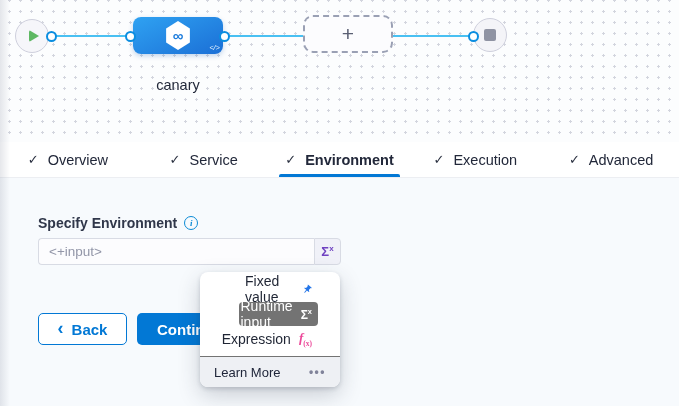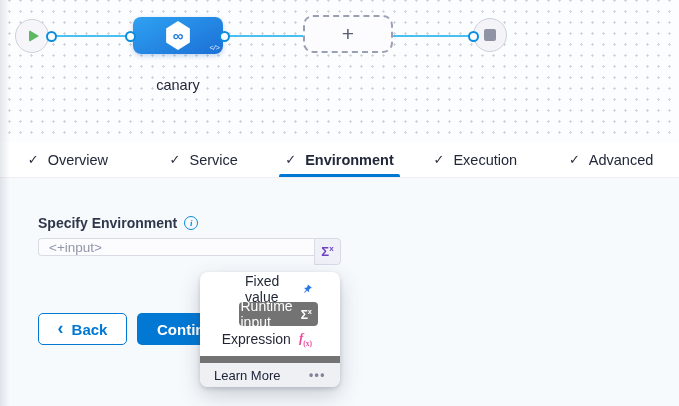--- a/index.html
+++ b/index.html
@@ -54,21 +54,21 @@
     background:#0278d5; border-radius:2px 2px 0 0; }
 
   
   .body { position:absolute; left:0; top:178px; width:679px; height:228px; background:#f7fafd; }
   .field-label-row { position:absolute; left:38px; top:37px; display:flex; align-items:center; gap:7px; }
   .field-label { font-size:14px; font-weight:bold; color:#30374a; }
   .info-icon { width:14px; height:14px; border:1.3px solid #0b8bd6; border-radius:50%;
     color:#0b8bd6; font-size:9px; display:flex; align-items:center; justify-content:center;
     font-family:"Liberation Serif","DejaVu Serif",serif; font-style:italic; font-weight:bold; }
   .input-group { position:absolute; left:38px; top:60px; display:flex; }
-  .env-input { width:276px; height:18px; border:1px solid #d8dbe4; border-right:none; border-radius:4px 0 0 4px;
+  .env-input { width:276px; height:27px; border:1px solid #d8dbe4; border-right:none; border-radius:4px 0 0 4px;
     background:#fcfcfe; padding:0 10px; font-size:13.5px; color:#6b6f82; outline:none;
     font-family:"Liberation Sans","DejaVu Sans",sans-serif; }
   .env-input::placeholder { color:#9296a8; opacity:1; }
   .sigma-btn { width:27px; height:27px; border:1px solid #d8dbe4; border-radius:0 4px 4px 0;
     background:#f0f1f8; display:flex; align-items:center; justify-content:center; cursor:pointer; }
   .sigma-glyph { color:#6f42c1; font-size:13px; font-weight:bold; line-height:1; }
   .sigma-glyph sup { font-size:8px; }
 
   .btn-back { position:absolute; left:38px; top:135px; width:89px; height:32px; border-radius:5px;
     background:#fff; border:1.5px solid #0278d5; color:#0278d5; font-weight:bold; font-size:15px;
@@ -84,21 +84,21 @@
   .menu { padding:5px 16px;margin-left:17px; }
   .menu-item { height:24px; display:flex; align-items:center; justify-content:flex-end; gap:8px;
     padding:0 12px; font-size:14px; color:#1f2534; cursor:pointer; }
   .menu-item.selected { background:#737373; color:#fff; margin:1px 6px; padding:0 6px; border-radius:4px; }
   .pin-icon { width:15px; height:15px; display:block; }
   .sigma-white { font-size:12px; font-weight:bold; color:#fff; line-height:1; }
   .sigma-white sup { font-size:7.5px; }
   .fx-icon { color:#ec4899; font-size:13px; line-height:1;
     font-family:"Liberation Serif","DejaVu Serif",serif; font-style:italic; font-weight:bold; }
   .fx-icon sub { font-size:7.5px; font-style:normal; }
-  .menu-footer { height:31px; background:#eef0f4; border-top:7px solid #737373; border-radius:0 0 8px 8px;
+  .menu-footer { height:31px; background:#eef0f4; border-top:1px solid #737373; border-radius:0 0 8px 8px;
     display:flex; align-items:center; justify-content:space-between; padding:0 14px; }
   .learn-more { font-size:13px; color:#20263a; cursor:pointer; }
   .more-dots { font-size:12px; font-weight:bold; color:#80839a; letter-spacing:1.5px; cursor:pointer; }
 </style>
 </head>
 <body>
 
 <div class="app">
   <div class="edge-shadow"></div>
 

